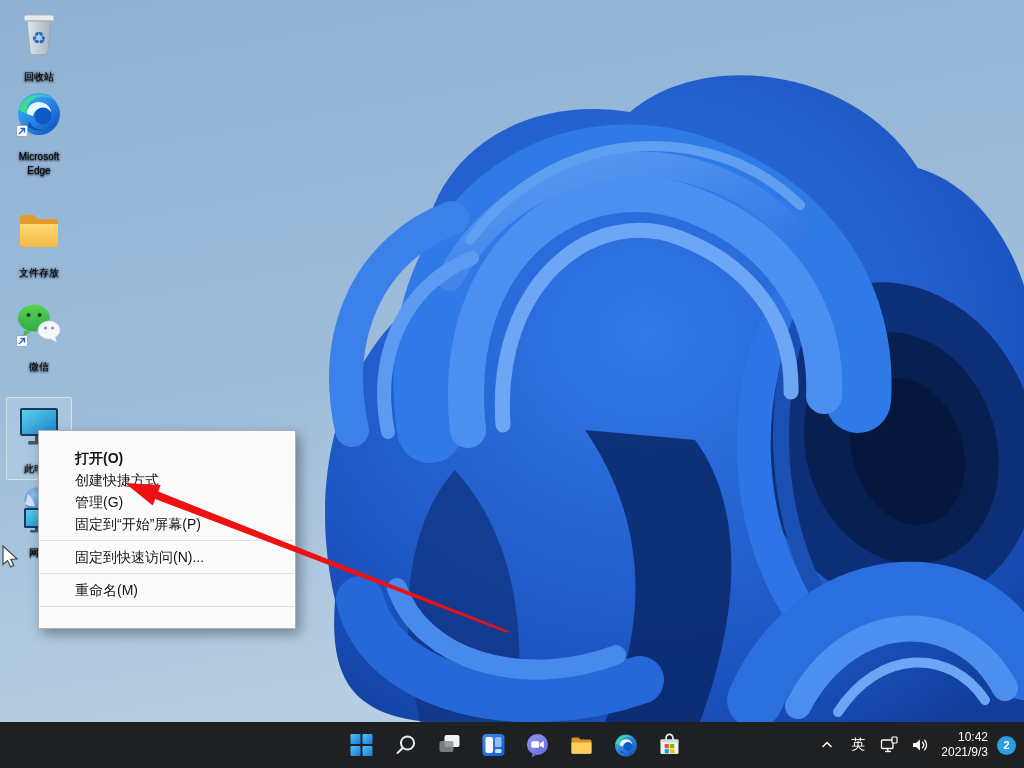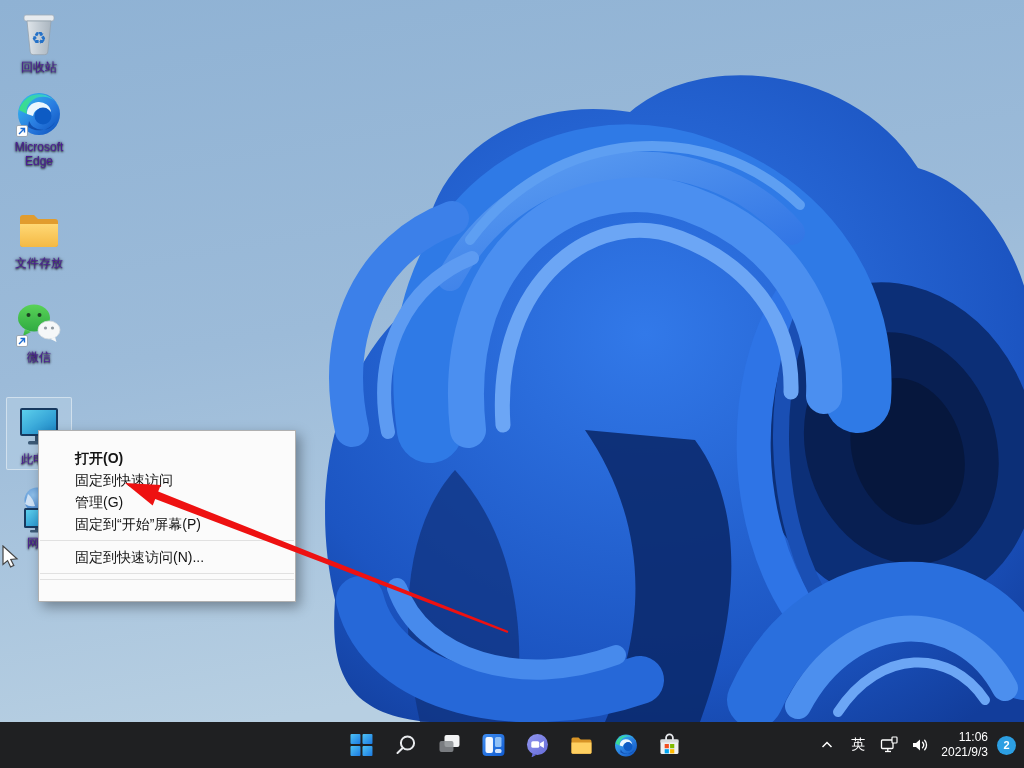--- a/index.html
+++ b/index.html
@@ -7,21 +7,21 @@
     font-family:"Liberation Sans","DejaVu Sans",sans-serif; }
   #screen { position:relative; width:1024px; height:768px; background:#8fb2d4; }
 
   
   #desktop { position:absolute; inset:0 0 46px 0; overflow:hidden; }
   #wallpaper { position:absolute; left:0; top:0; }
 
   
   .dicon { position:absolute; left:6px; width:66px; text-align:center; cursor:default; }
   .dicon .art { position:relative; width:48px; height:48px; margin:0 auto; }
-  .dicon .lbl { margin-top:2px; font-size:12px; line-height:14px; color:#4c1d95;
+  .dicon .lbl { margin-top:12px; font-size:10px; line-height:14px; color:#000000;
     text-shadow:0 1px 2px rgba(0,0,0,.9), 0 0 3px rgba(0,0,0,.55); }
   .dicon.selected::before { content:""; position:absolute; left:0; right:0; top:-5px; bottom:-4px;
     background:rgba(180,205,228,.55); border:1px solid rgba(255,255,255,.45); border-radius:2px; }
   .dicon > * { position:relative; }
   .sc-badge { position:absolute; left:1px; bottom:1px; width:12px; height:12px;
     background:#fff; border:1px solid #9aa7b4; border-radius:2px;
     display:flex; align-items:center; justify-content:center; }
   .sc-badge svg { display:block; }
 
   
@@ -240,26 +240,27 @@
           <rect x="11" y="24" width="26" height="16" fill="url(#scr2)"></rect>
           <rect x="20" y="42" width="8" height="2" fill="#33506d"></rect>
           <rect x="15" y="44" width="18" height="2.5" rx="1" fill="#3c5a77"></rect>
         </svg>
       </div>
       <div class="lbl">网络</div>
     </div>
 
     <div id="ctxmenu">
       <div class="mi bold">打开(O)</div>
-      <div class="mi">固定到快速访问</div>
+      <div class="mi">创建快捷方式</div>
       <div class="mi">管理(G)</div>
       <div class="mi">固定到“开始”屏幕(P)</div>
       <div class="sep"></div>
       <div class="mi">固定到快速访问(N)...</div>
       <div class="sep"></div>
+      <div class="mi">重命名(M)</div>
       <div class="sep"></div>
     </div>
 
     <svg id="arrow" width="1024" height="722" viewBox="0 0 1024 722">
       <polygon points="125,483 160.7,485.0 158.2,491.6 508.4,630.9 507.6,633.1 155.2,499.0 152.7,505.6" fill="#ee1111"></polygon>
     </svg>
 
     <svg id="cursor" width="22" height="26" viewBox="0 0 22 26">
       <path d="M2 1 L2 19.5 L6.6 15.6 L9.6 22 L12.8 20.4 L9.8 14.4 L16 13.8 Z" fill="#fff" stroke="#444" stroke-width="1.2"></path>
     </svg>
@@ -367,19 +368,19 @@
         </svg>
       </div>
       <div class="trayic">
         <svg width="18" height="18" viewBox="0 0 18 18">
           <path d="M2 7 v4 h3 l4 3.6 V3.4 L5 7 Z" fill="#fff"></path>
           <path d="M11.5 6.2 a4.2 4.2 0 0 1 0 5.6" stroke="#fff" stroke-width="1.3" fill="none" stroke-linecap="round"></path>
           <path d="M13.7 4.2 a7.2 7.2 0 0 1 0 9.6" stroke="#fff" stroke-width="1.3" fill="none" stroke-linecap="round"></path>
         </svg>
       </div>
       <div class="clock">
-        <div>11:06</div>
+        <div>10:42</div>
         <div>2021/9/3</div>
       </div>
       <div class="badge">2</div>
     </div>
   </div>
 </div>
 
 </body></html>

